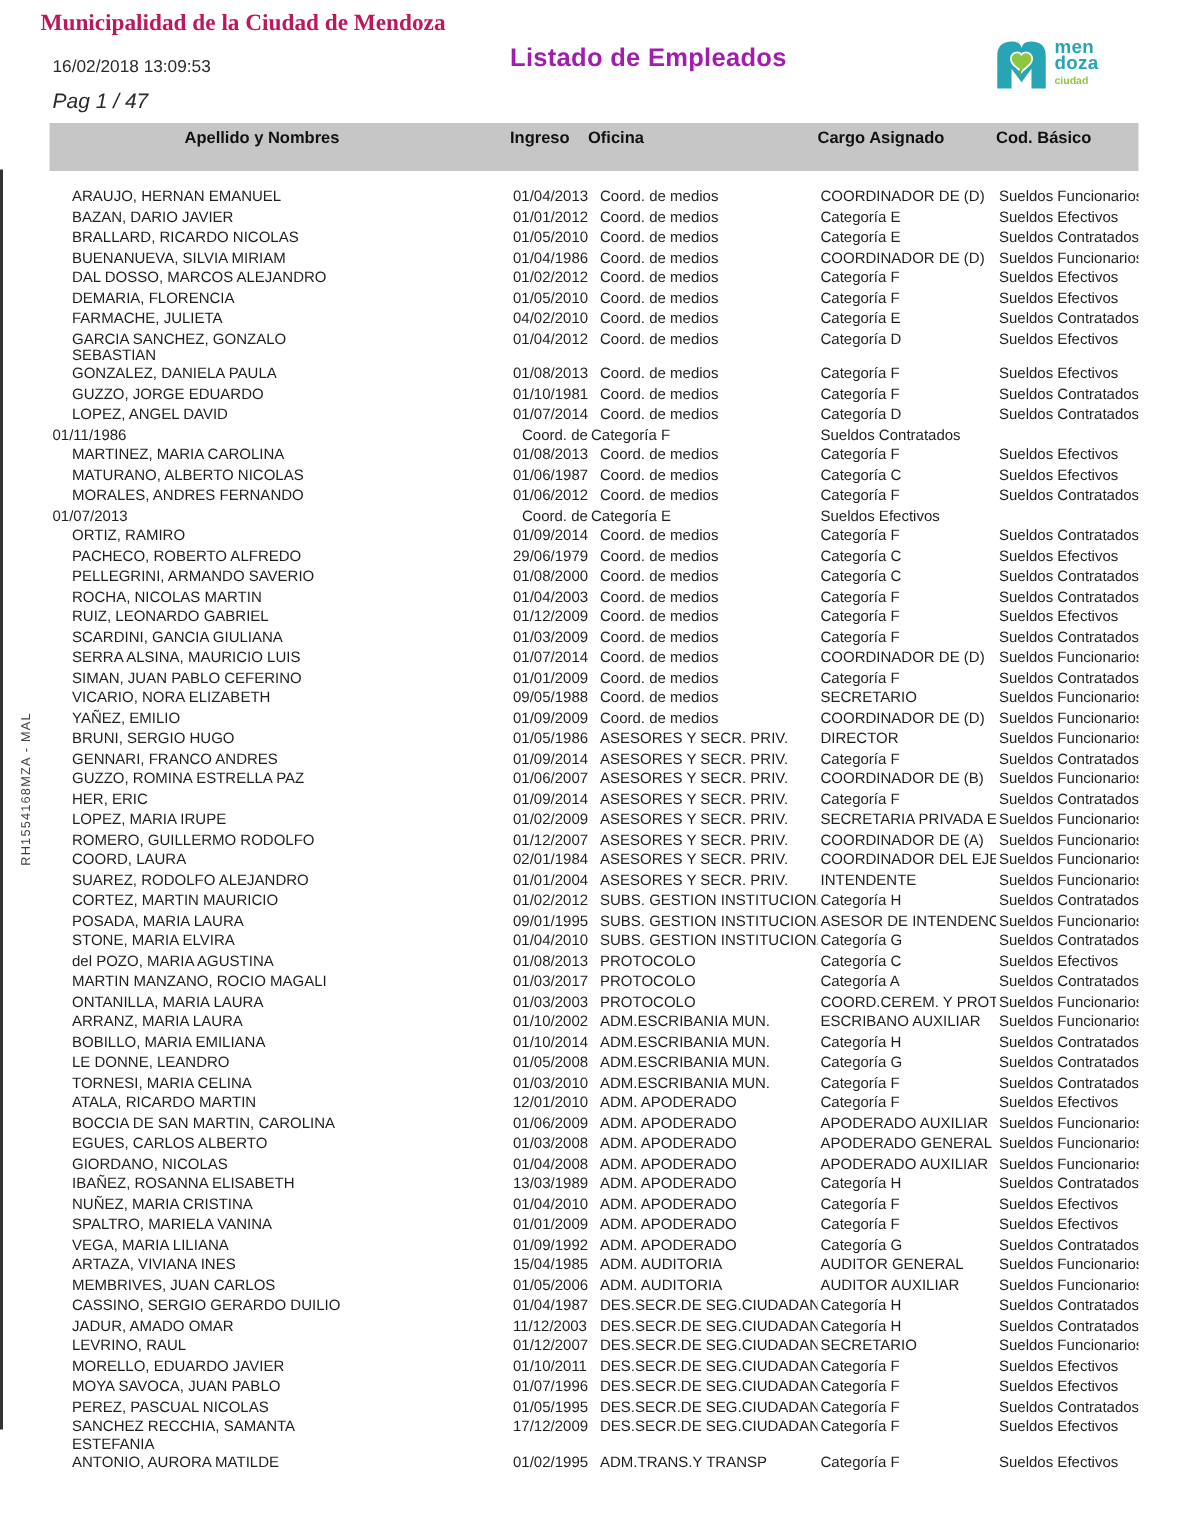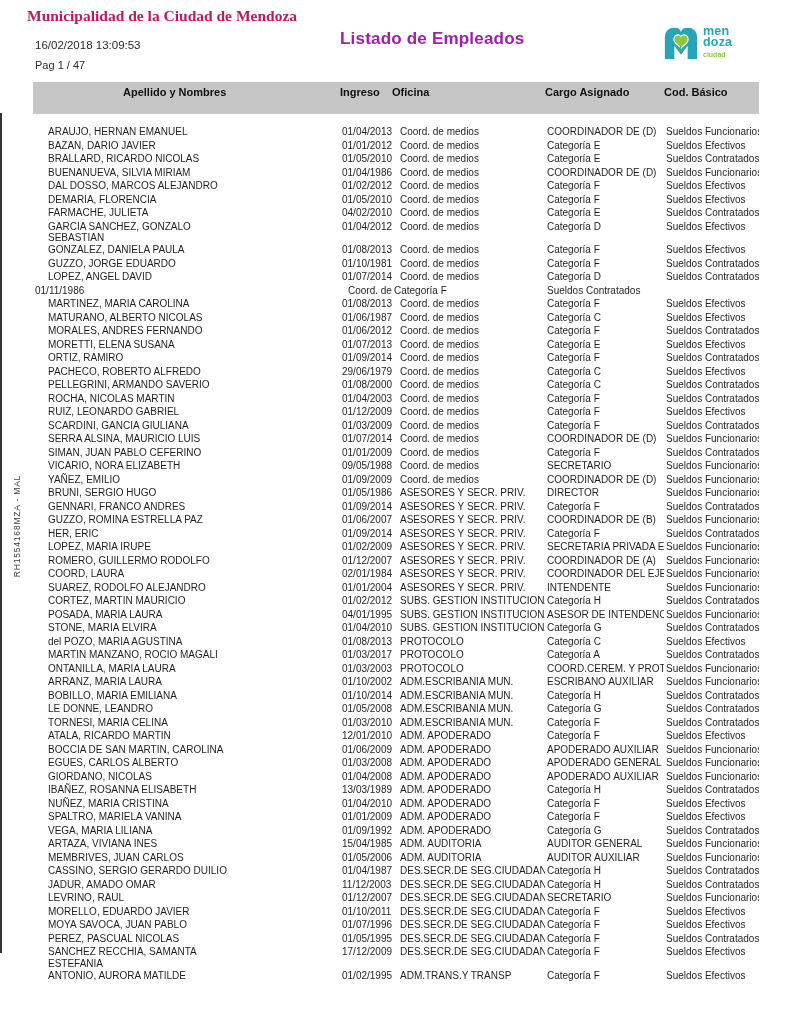--- a/index.html
+++ b/index.html
@@ -10,21 +10,21 @@
     overflow:hidden;
     font-family:"Liberation Sans",sans-serif;
     color:#1f1f1f;
   }
   .org-title{
     position:absolute;left:27px;top:7px;
     font-family:"Liberation Serif",serif;
     font-weight:bold;font-size:15.5px;color:#be185d;
   }
   .datetime{position:absolute;left:35px;top:39px;font-size:11.5px;color:#2a2a2a;}
-  .pagenum{position:absolute;left:35px;top:59px;font-size:11px;color:#2a2a2a;}
+  .pagenum{position:absolute;left:35px;top:59px;font-size:14px;color:#2a2a2a;font-style:italic;}
   .doc-title{
     position:absolute;left:340px;top:29px;
     font-weight:bold;font-size:17px;color:#a21caf;letter-spacing:.2px;
   }
   
   .logo{position:absolute;left:662px;top:22px;display:flex;align-items:center;}
   .logo svg{display:block;}
   .logo-text{margin-left:3px;line-height:11px;padding-top:3px;}
   .logo-text .l1,.logo-text .l2{
     font-weight:bold;font-size:12.5px;letter-spacing:.2px;
@@ -198,21 +198,20 @@
         <div class="cell c-cod">Sueldos Efectivos</div>
       </div>
       <div class="row">
         <div class="cell c-name">MORALES, ANDRES FERNANDO</div>
         <div class="cell c-date">01/06/2012</div>
         <div class="cell c-off">Coord. de medios</div>
         <div class="cell c-cargo">Categoría F</div>
         <div class="cell c-cod">Sueldos Contratados</div>
       </div>
       <div class="row">
-        <div class="cell c-name">MORETTI, ELENA SUSANA</div>
         <div class="cell c-date">01/07/2013</div>
         <div class="cell c-off">Coord. de medios</div>
         <div class="cell c-cargo">Categoría E</div>
         <div class="cell c-cod">Sueldos Efectivos</div>
       </div>
       <div class="row">
         <div class="cell c-name">ORTIZ, RAMIRO</div>
         <div class="cell c-date">01/09/2014</div>
         <div class="cell c-off">Coord. de medios</div>
         <div class="cell c-cargo">Categoría F</div>
@@ -339,21 +338,21 @@
       </div>
       <div class="row">
         <div class="cell c-name">CORTEZ, MARTIN MAURICIO</div>
         <div class="cell c-date">01/02/2012</div>
         <div class="cell c-off">SUBS. GESTION INSTITUCIONAL</div>
         <div class="cell c-cargo">Categoría H</div>
         <div class="cell c-cod">Sueldos Contratados</div>
       </div>
       <div class="row">
         <div class="cell c-name">POSADA, MARIA LAURA</div>
-        <div class="cell c-date">04/01/1995</div>
+        <div class="cell c-date">09/01/1995</div>
         <div class="cell c-off">SUBS. GESTION INSTITUCIONAL</div>
         <div class="cell c-cargo">ASESOR DE INTENDENCIA</div>
         <div class="cell c-cod">Sueldos Funcionarios</div>
       </div>
       <div class="row">
         <div class="cell c-name">STONE, MARIA ELVIRA</div>
         <div class="cell c-date">01/04/2010</div>
         <div class="cell c-off">SUBS. GESTION INSTITUCIONAL</div>
         <div class="cell c-cargo">Categoría G</div>
         <div class="cell c-cod">Sueldos Contratados</div>

